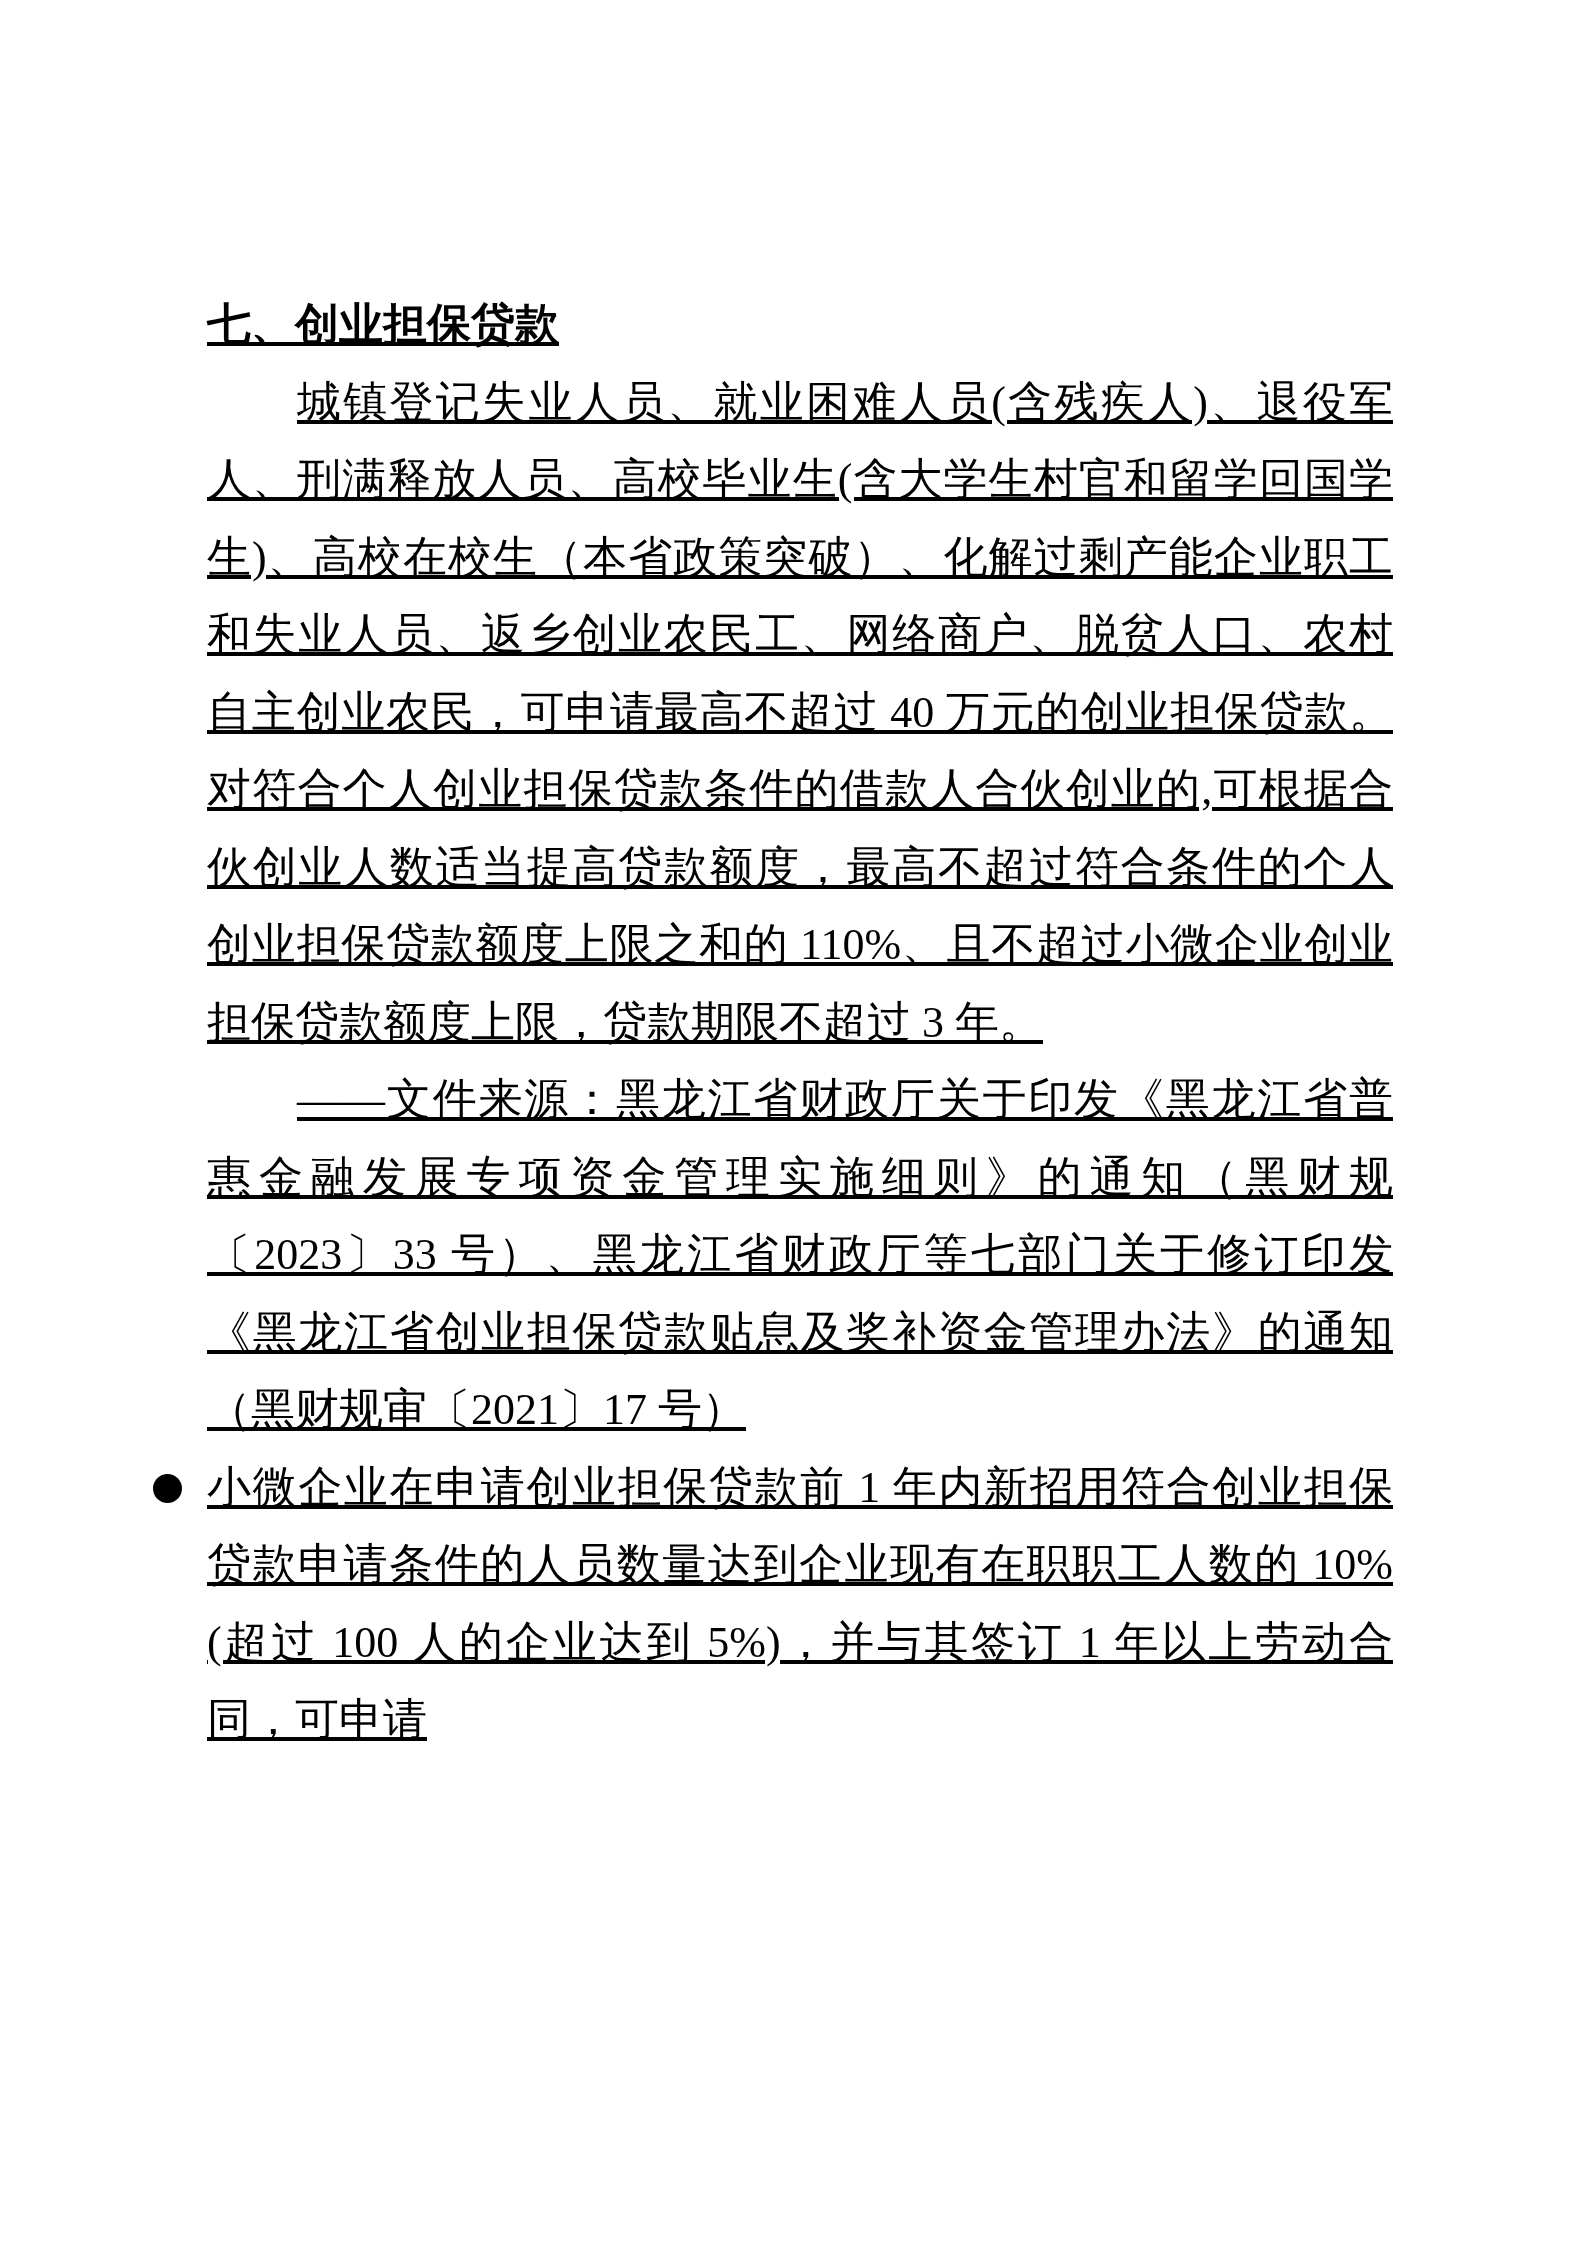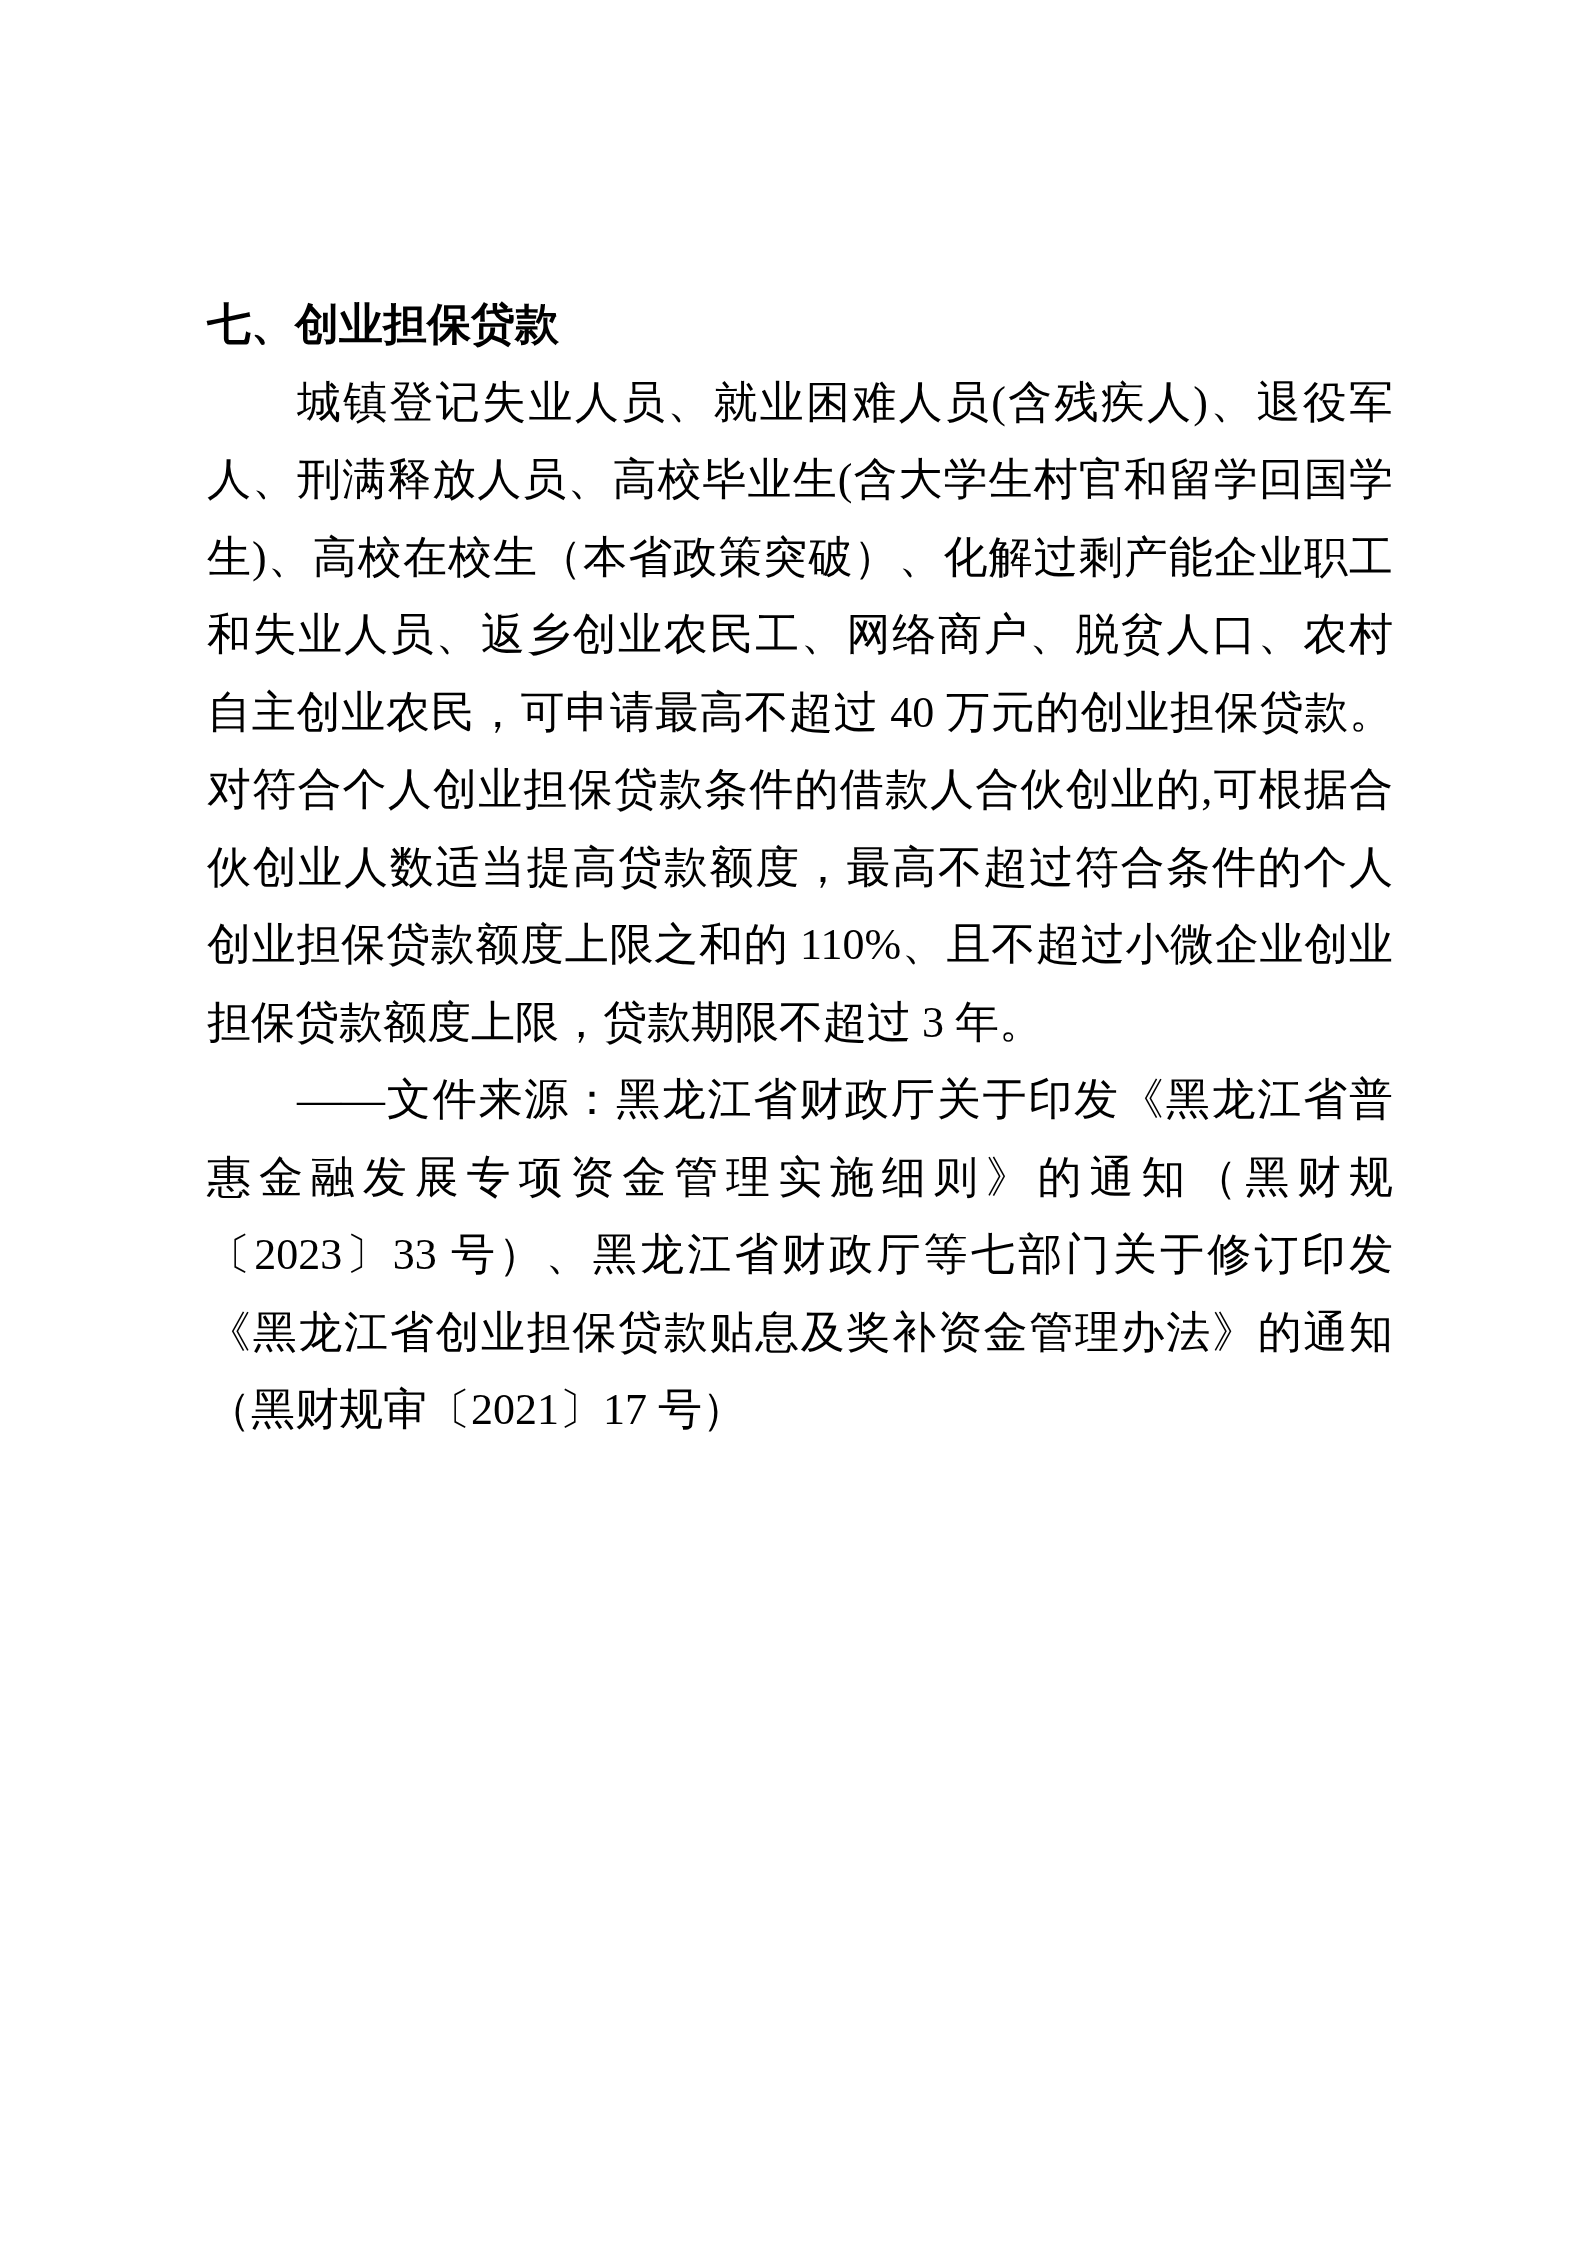--- a/index.html
+++ b/index.html
@@ -18,20 +18,21 @@
     position: absolute;
     left: 207px;
     top: 286px;
     width: 1186px;
     color: #000000;
     font-family: "Liberation Serif", "DejaVu Serif", serif;
     font-size: 44px;
     line-height: 77.5px;
     text-align: justify;
     text-justify: inter-character;
+    text-decoration: underline;
   }
   .content p, .content h2 {
     margin: 0;
     padding: 0;
   }
   .heading {
     font-size: 44px;
     font-weight: bold;
     text-align: left;
   }
@@ -58,15 +59,19 @@
   <div class="content">
 
     <h2 class="heading">七、创业担保贷款</h2>
 
     <p class="para-indent">城镇登记失业人员、就业困难人员(含残疾人)、退役军人、刑满释放人员、高校毕业生(含大学生村官和留学回国学生)、高校在校生（本省政策突破）、化解过剩产能企业职工和失业人员、返乡创业农民工、网络商户、脱贫人口、农村自主创业农民，可申请最高不超过 40 万元的创业担保贷款。对符合个人创业担保贷款条件的借款人合伙创业的,可根据合伙创业人数适当提高贷款额度，最高不超过符合条件的个人创业担保贷款额度上限之和的 110%、且不超过小微企业创业担保贷款额度上限，贷款期限不超过 3 年。</p>
 
 
     <p class="para-indent">——文件来源：黑龙江省财政厅关于印发《黑龙江省普惠金融发展专项资金管理实施细则》的通知（黑财规〔2023〕33 号）、黑龙江省财政厅等七部门关于修订印发《黑龙江省创业担保贷款贴息及奖补资金管理办法》的通知（黑财规审〔2021〕17 号）</p>
 
 
+    <div class="bullet-row">
+      <span class="dot"></span>
+      <p>小微企业在申请创业担保贷款前 1 年内新招用符合创业担保贷款申请条件的人员数量达到企业现有在职职工人数的 10%(超过 100 人的企业达到 5%)，并与其签订 1 年以上劳动合同，可申请</p>
+    </div>
 
   </div>
 </div>
 
 </body></html>

